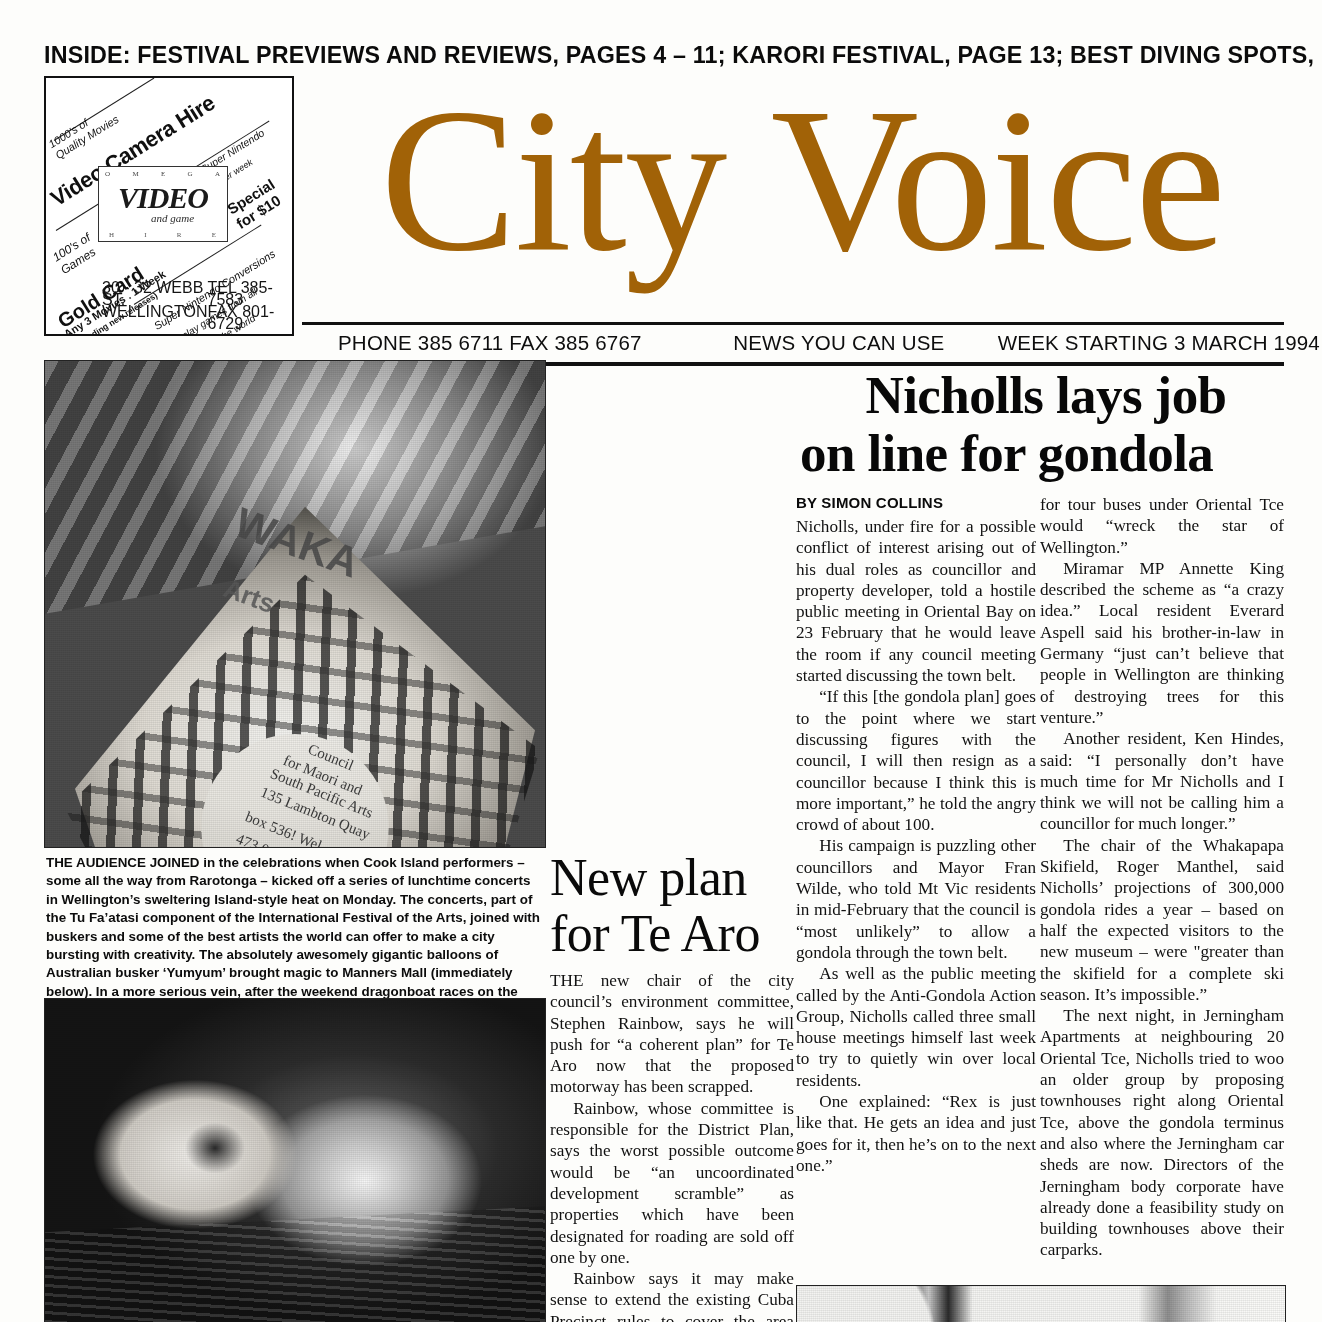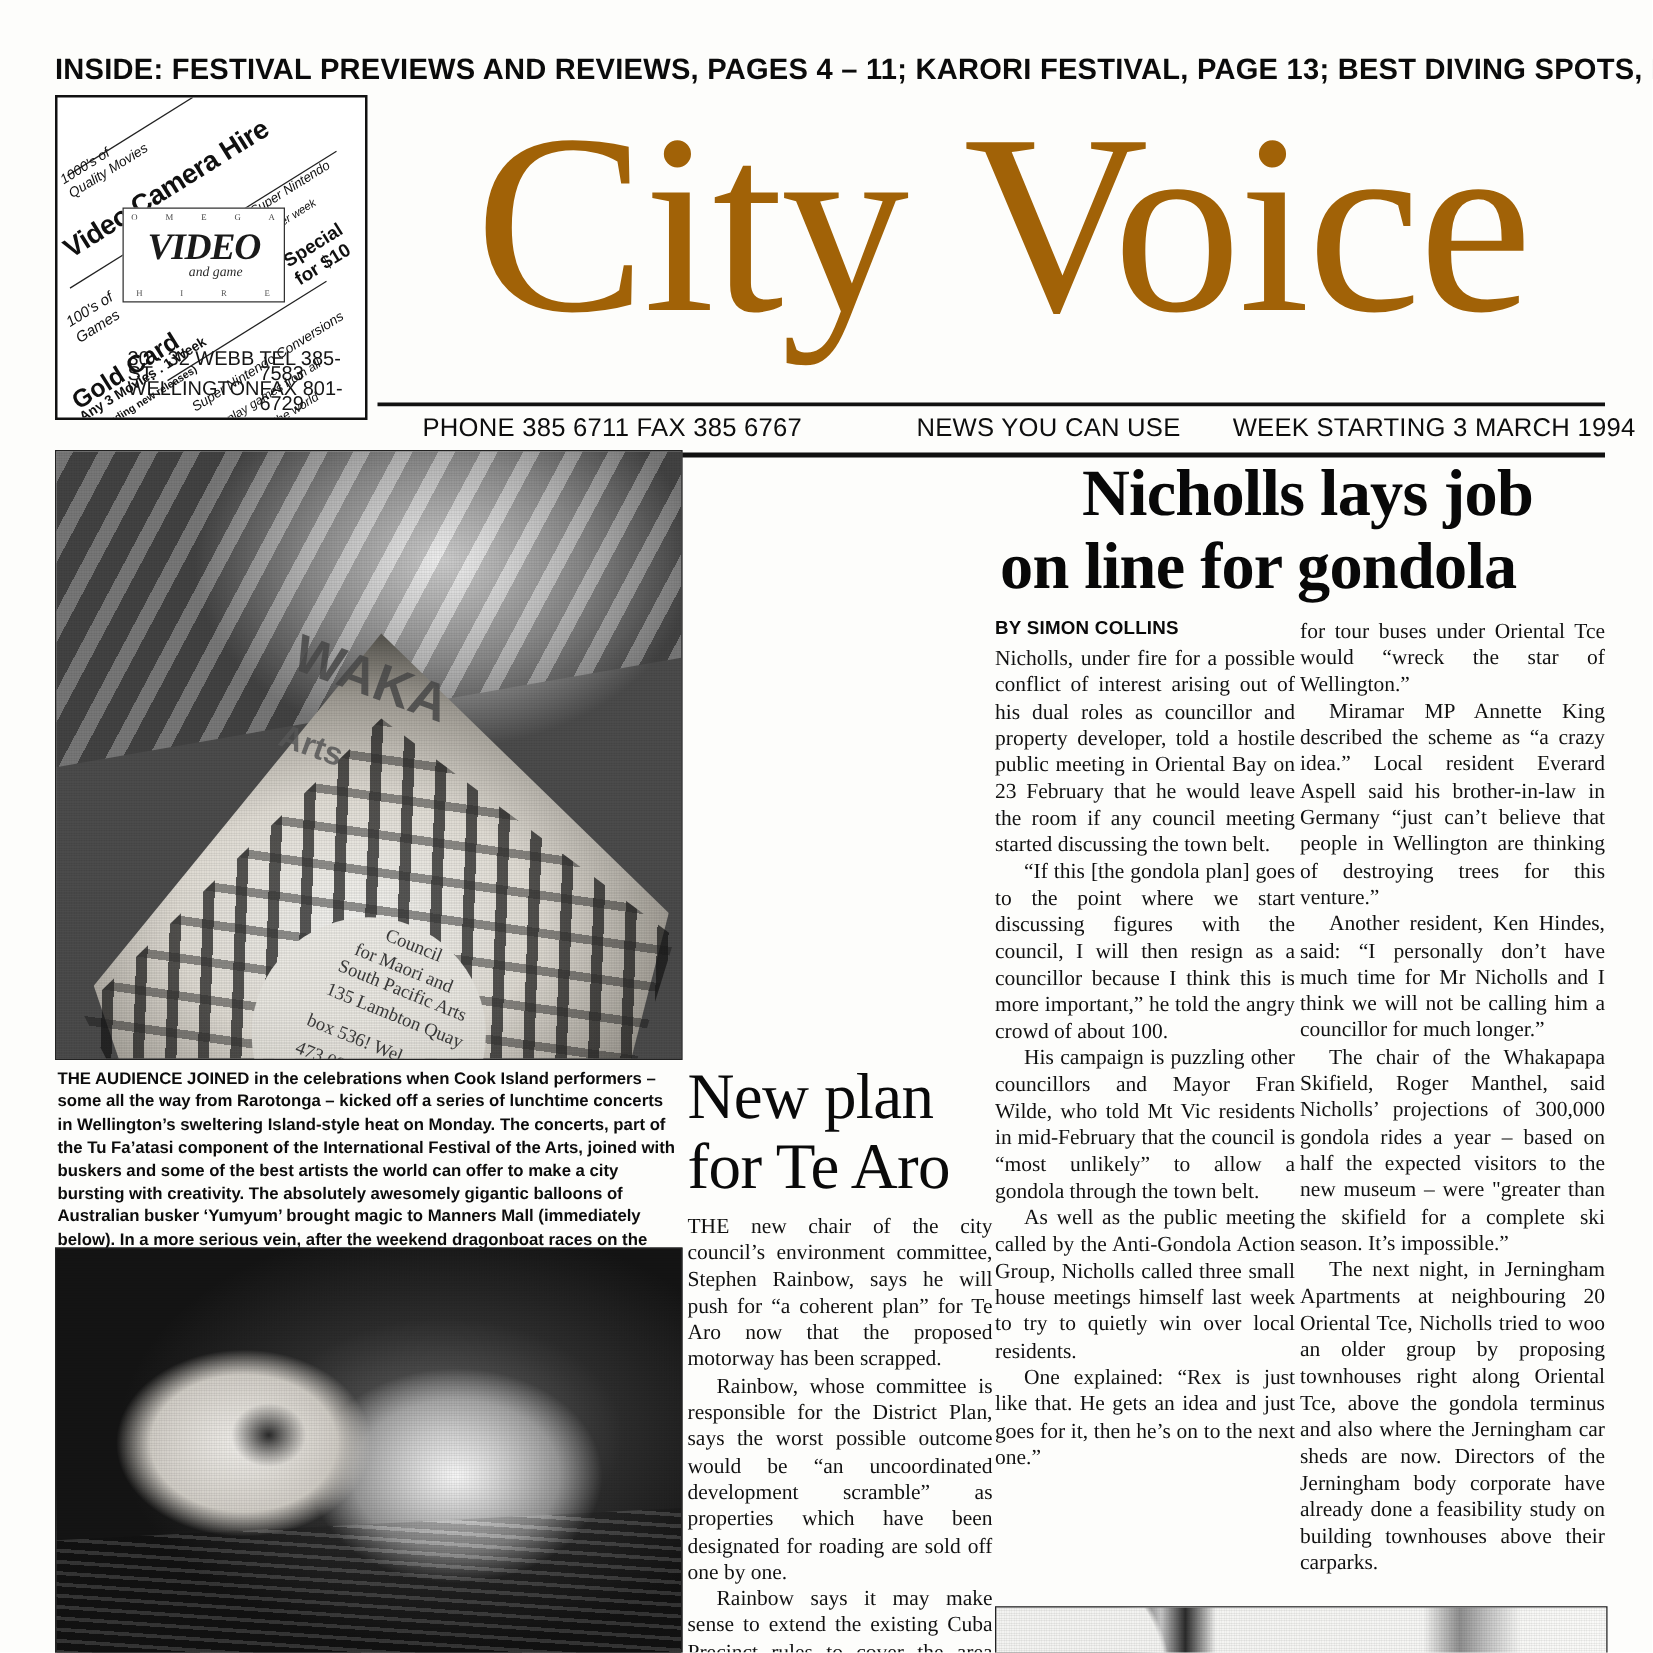--- a/index.html
+++ b/index.html
@@ -136,21 +136,21 @@
     width: 982px; height: 34px;
     display:flex; align-items:center;
     font-family: "Liberation Sans", sans-serif;
     font-size: 20.5px;
     letter-spacing: 0.2px;
     color:#0e0e0e;
     margin-left:36px;
   }
   .infobar .ib-left  { width: 36%; text-align:left; }
   .infobar .ib-mid   { width: 30%; text-align:center; }
-  .infobar .ib-right { width: 34%; text-align:left; }
+  .infobar .ib-right { width: 34%; text-align:right; }
 
   
   .body-area {
     position:absolute;
     left:44px; top:360px;
     width:1240px; height:962px;
   }
 
   
   .photo-main {

